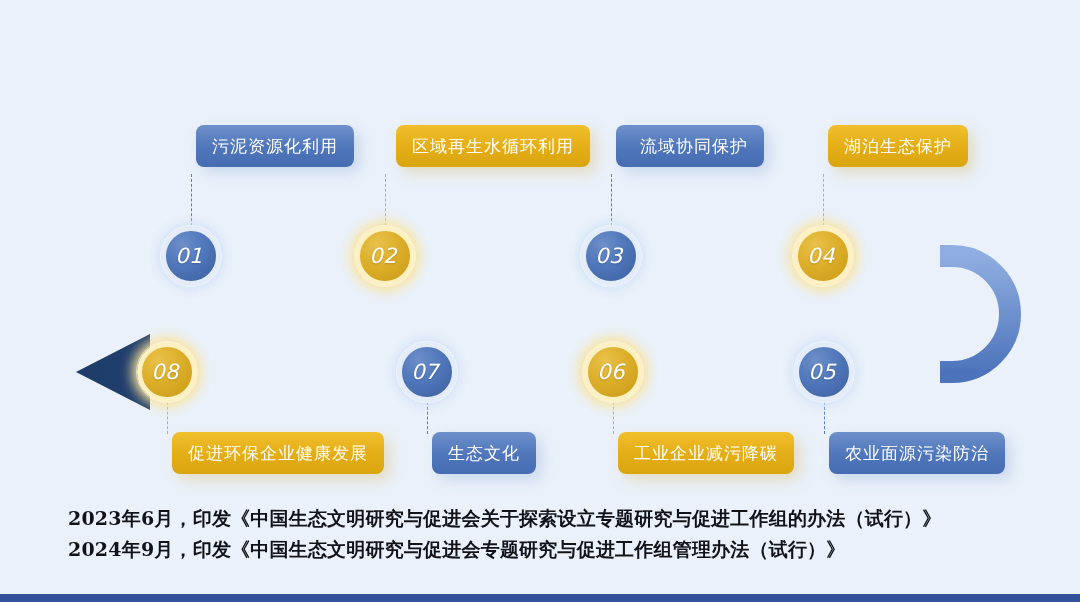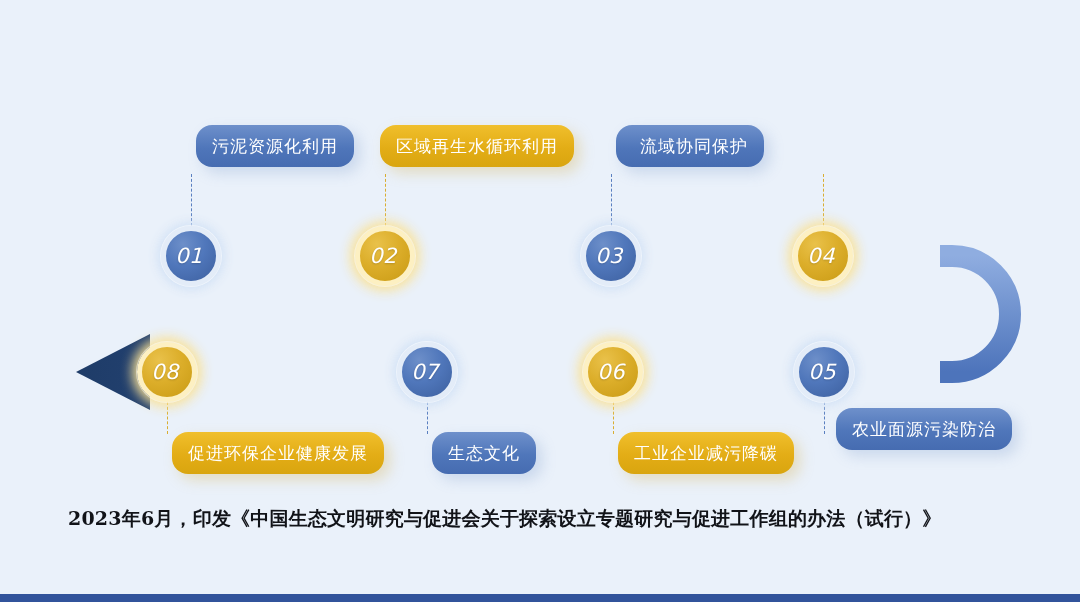--- a/index.html
+++ b/index.html
@@ -70,21 +70,21 @@
     border-left-width: 1px;
     border-left-style: dashed;
   }
   .leader.blue  { border-left-color: #5a7fc0; }
   .leader.gold  { border-left-color: #d9ae32; }
 
   
   .pill {
     position: absolute;
     height: 42px;
-    border-radius: 16px;
+    border-radius: 8px;
     display: flex;
     align-items: center;
     justify-content: center;
     box-sizing: border-box;
     padding: 0 16px;
     white-space: nowrap;
     font-family: "DejaVu Sans", "Liberation Sans", sans-serif;
     font-size: 17px;
     color: #ffffff;
     letter-spacing: 1px;
@@ -171,37 +171,40 @@
   <div class="leader gold" style="left:823px; top:174px; height:52px;"></div>
 
   <div class="leader blue" style="left:824px; top:402px; height:32px;"></div>
   <div class="leader gold" style="left:613px; top:402px; height:32px;"></div>
   <div class="leader blue" style="left:427px; top:402px; height:32px;"></div>
   <div class="leader gold" style="left:167px; top:402px; height:32px;"></div>
 
   <div class="pill blue" style="left:196px; top:125px;">
     <span>污泥资源化利用</span>
   </div>
-  <div class="pill gold" style="left:380px; top:125px;">
+  <div class="pill gold" style="left:396px; top:125px;">
     <span>区域再生水循环利用</span>
   </div>
   <div class="pill blue" style="left:616px; top:125px;padding-left:24px;">
     <span>流域协同保护</span>
   </div>
+  <div class="pill gold" style="left:828px; top:125px;">
+    <span>湖泊生态保护</span>
+  </div>
 
   <div class="pill gold" style="left:172px; top:432px;">
     <span>促进环保企业健康发展</span>
   </div>
   <div class="pill blue" style="left:432px; top:432px;">
     <span>生态文化</span>
   </div>
   <div class="pill gold" style="left:618px; top:432px;justify-content:flex-end;">
     <span>工业企业减污降碳</span>
   </div>
-  <div class="pill blue" style="left:829px; top:408px;margin-left:7px;">
+  <div class="pill blue" style="left:829px; top:432px;">
     <span>农业面源污染防治</span>
   </div>
 
   <div class="node blue" style="left:161px; top:226px;">
     <span class="num">01</span>
   </div>
   <div class="node gold" style="left:355px; top:226px;">
     <span class="num">02</span>
   </div>
   <div class="node blue" style="left:581px; top:226px;">
@@ -219,17 +222,18 @@
   </div>
   <div class="node blue" style="left:397px; top:342px;">
     <span class="num">07</span>
   </div>
   <div class="node gold" style="left:137px; top:342px;">
     <span class="num">08</span>
   </div>
 
   <div class="notes">
     <div class="note-line">2023年6月，印发《中国生态文明研究与促进会关于探索设立专题研究与促进工作组的办法（试行）》</div>
+    <div class="note-line">2024年9月，印发《中国生态文明研究与促进会专题研究与促进工作组管理办法（试行）》</div>
   </div>
 
   <div class="footer-bar"></div>
 
 </div>
 
 </body></html>

